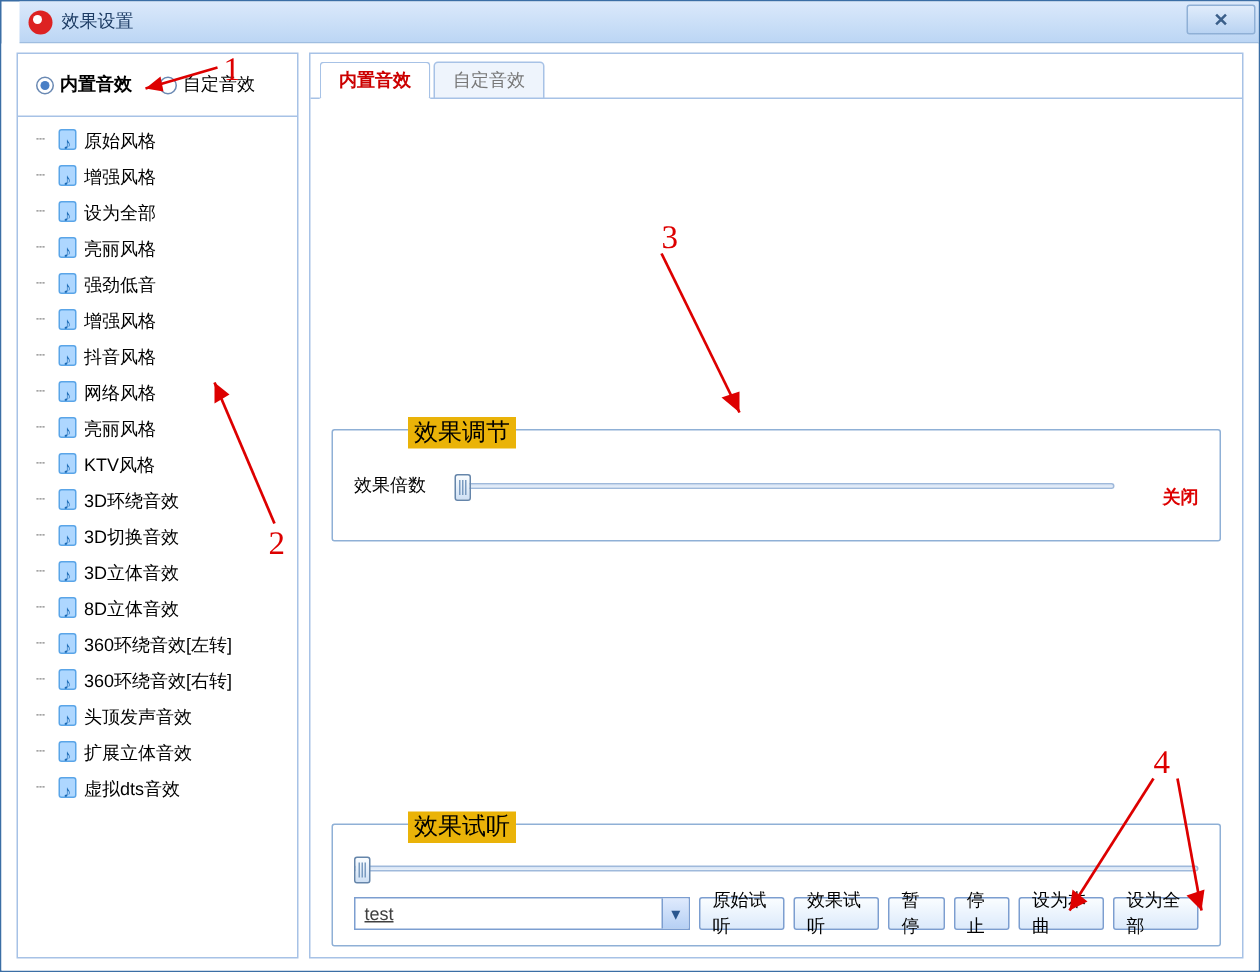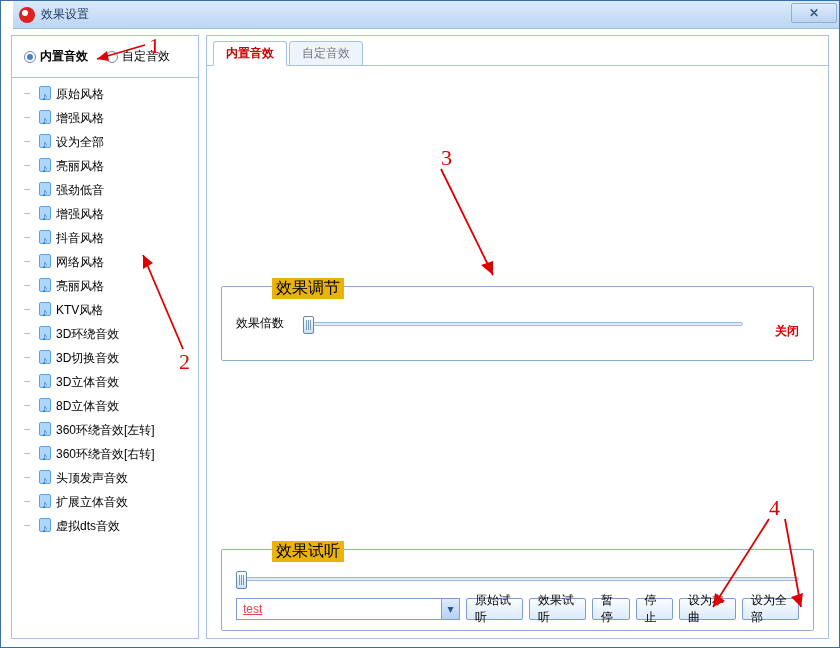--- a/index.html
+++ b/index.html
@@ -55,21 +55,21 @@
   .slider-row .svalue { width: 40px; text-align: right; color: #d00; font-weight: bold; margin-top: 16px; }
   .slider-track { flex: 1; position: relative; height: 18px; }
   .slider-track .rail { position: absolute; left: 0; right: 0; top: 7px; height: 4px; background: linear-gradient(#d7e4f5, #e9f1fa); border: 1px solid #9fb9db; border-radius: 3px; }
   .slider-track .thumb { position: absolute; top: 1px; width: 11px; height: 18px; background: linear-gradient(#fafdff, #cfe0f4); border: 1px solid #6585aa; border-radius: 2px; cursor: pointer; }
   .slider-track .thumb::after{content:"";position:absolute;left:4px;top:3px;width:1px;height:10px;background:#7a9bc0;box-shadow:-2px 0 0 #7a9bc0,2px 0 0 #7a9bc0;}
 
   .fieldset.listen { margin-top: 188px; padding-bottom: 42px; }
   .listen-slider { margin: 6px 0 0 0; }
   .listen-bottom { position: absolute; left: 14px; right: 14px; bottom: 10px; display: flex; align-items: center; gap: 6px; }
   .combo { flex: 0 0 224px; height: 22px; border: 1px solid #7c9ed0; display: flex; align-items: center; background: #fff; }
-  .combo .combo-text { flex: 1; padding: 0 6px; color: #ef4444; text-decoration: underline; text-decoration-style: solid; }
+  .combo .combo-text { flex: 1; padding: 0 6px; color: #404040; text-decoration: underline; text-decoration-style: solid; }
   .combo .combo-btn { width: 18px; height: 100%; background: linear-gradient(#dfeafd, #b6d0f4); border-left: 1px solid #7c9ed0; display: flex; align-items: center; justify-content: center; color: #2a568e; cursor: pointer; }
   .btn { height: 22px; padding: 0 8px; border: 1px solid #7c9ed0; background: linear-gradient(#fafdff, #dceafb); border-radius: 2px; cursor: pointer; display: flex; align-items: center; }
 
   
   .anno { position: absolute; left: 0; top: 0; right: 0; bottom: 0; pointer-events: none; }
   .anno .num { position: absolute; color: #d00; font-size: 22px; font-family: "Times New Roman", serif; }
   .anno svg { position: absolute; overflow: visible; }
   .anno line { stroke: #d00; stroke-width: 1.8; }
   .anno polygon { fill: #d00; }
 

